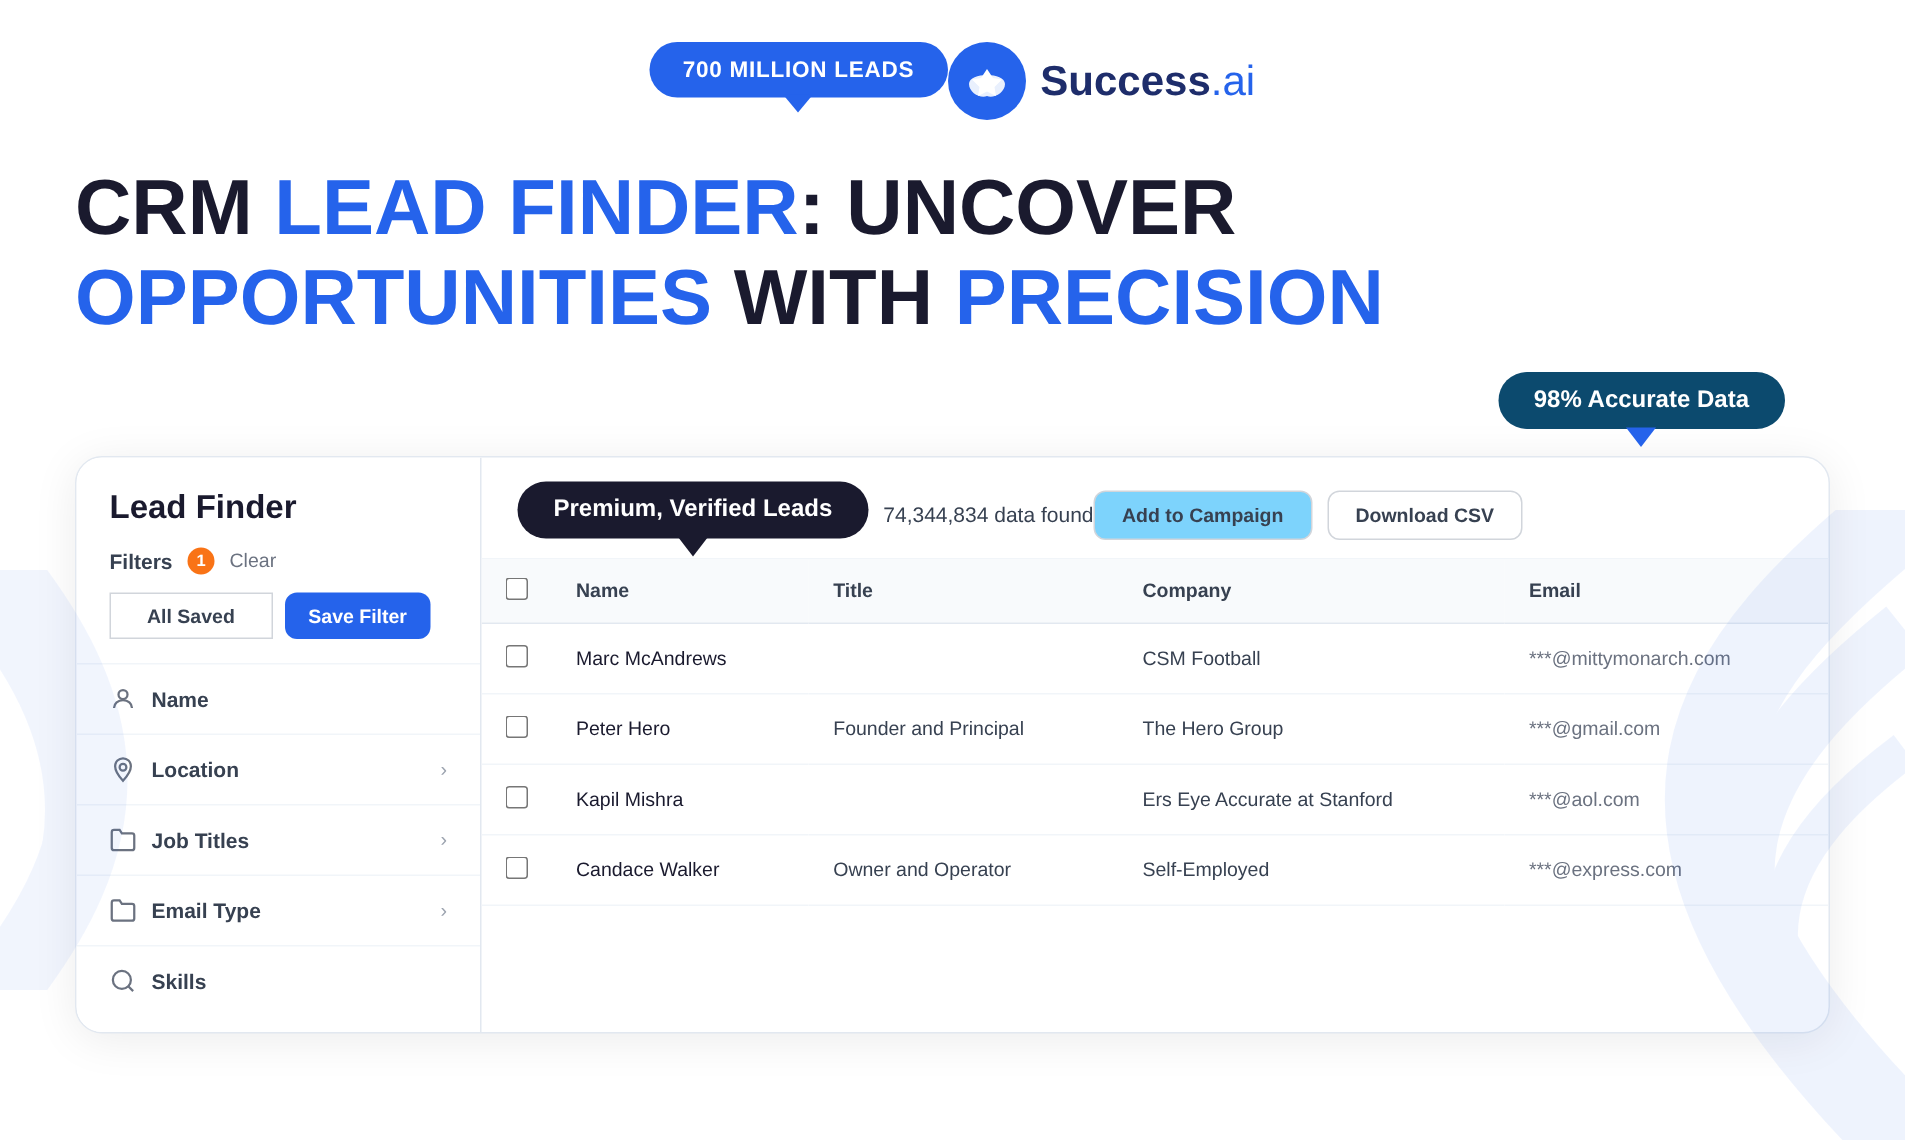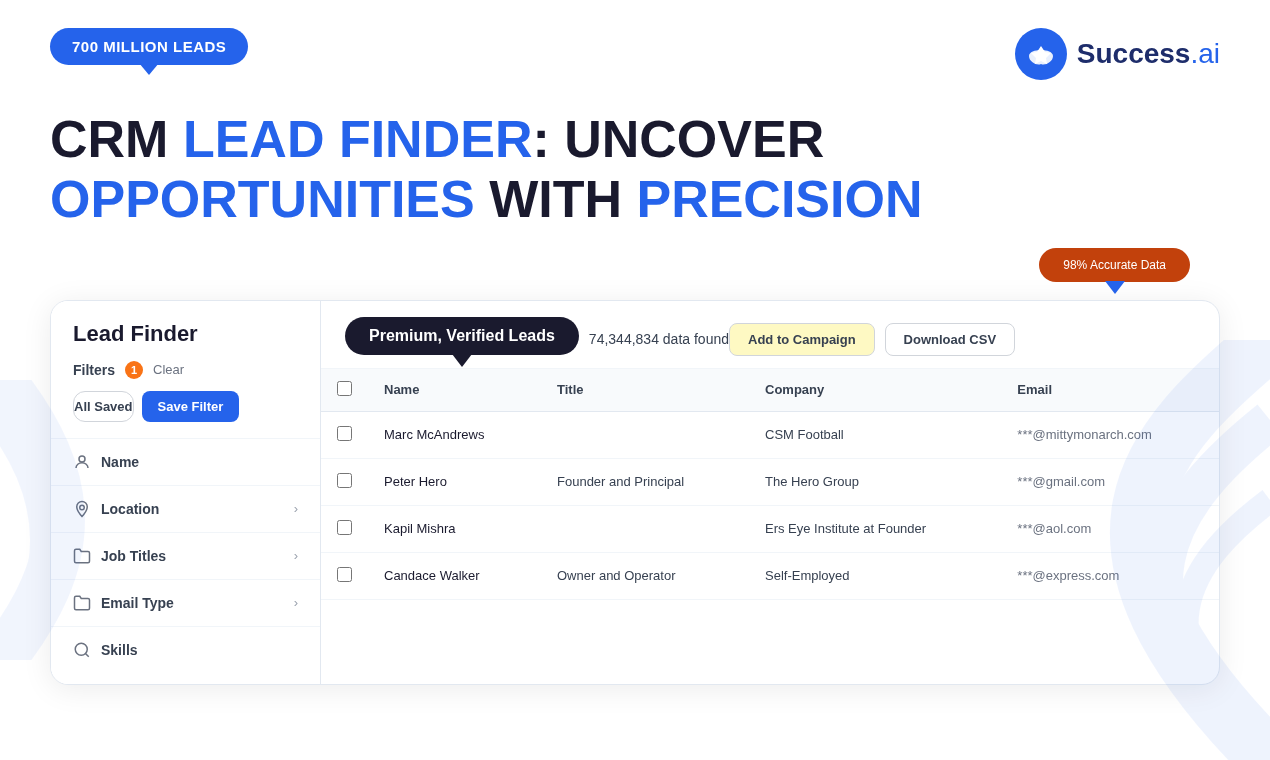--- a/index.html
+++ b/index.html
@@ -8,21 +8,21 @@
       height: 760px;
       background: #ffffff;
       font-family: 'Arial', sans-serif;
       overflow: hidden;
       position: relative;
     }
 
     
     .top-bar {
       display: flex;
-      justify-content: space-between;
+      justify-content: center;
       align-items: flex-start;
       padding: 28px 50px 0 50px;
     }
 
     .badge-700m {
       background: #2563eb;
       color: #fff;
       font-weight: 800;
       font-size: 15px;
       padding: 10px 22px;
@@ -85,24 +85,24 @@
     }
 
     
     .accuracy-badge-wrap {
       text-align: right;
       padding-right: 80px;
       margin-top: 8px;
       position: relative;
     }
     .accuracy-badge {
-      background: #c2410c;
+      background: #0c4a6e;
       color: #fff;
-      font-size: 12px;
-      font-weight: 400;
+      font-size: 16px;
+      font-weight: 700;
       padding: 10px 24px;
       border-radius: 50px;
       display: inline-block;
       position: relative;
     }
     .accuracy-badge::after {
       content: '';
       position: absolute;
       bottom: -12px;
       left: 50%;
@@ -175,22 +175,22 @@
 
     .filter-btns {
       display: flex;
       gap: 8px;
       padding: 0 22px 16px;
     }
     .btn-all-saved {
       border: 1.5px solid #d1d5db;
       background: #fff;
       color: #374151;
-      border-radius: 12px;
-      padding: 7px 0;
+      border-radius: 0;
+      padding: 7px 24px;
       font-size: 13px;
       font-weight: 600;
       cursor: pointer;
     }
     .btn-save-filter {
       background: #2563eb;
       color: #fff;
       border: none;
       border-radius: 8px;
       padding: 7px 16px;
@@ -275,21 +275,21 @@
       font-size: 14px;
       color: #374151;
       font-weight: 500;
     }
     .action-btns {
       display: flex;
       gap: 10px;
     }
     .btn-campaign {
       border: 1.5px solid #d1d5db;
-      background: #fef9c3;
+      background: #7dd3fc;
       color: #374151;
       border-radius: 8px;
       padding: 8px 18px;
       font-size: 13px;
       font-weight: 600;
       cursor: pointer;
     }
     .btn-csv {
       border: 1.5px solid #d1d5db;
       background: #fff;
@@ -512,21 +512,21 @@
     <td><input type="checkbox" style=""></td>
     <td class="td-name">Peter Hero</td>
     <td>Founder and Principal</td>
     <td>The Hero Group</td>
     <td class="td-email">***@gmail.com</td>
   </tr>
             <tr>
     <td><input type="checkbox" style=""></td>
     <td class="td-name">Kapil Mishra</td>
     <td></td>
-    <td>Ers Eye Institute at Founder</td>
+    <td>Ers Eye Accurate at Stanford</td>
     <td class="td-email">***@aol.com</td>
   </tr>
             <tr>
     <td><input type="checkbox" style=""></td>
     <td class="td-name">Candace Walker</td>
     <td>Owner and Operator</td>
     <td>Self-Employed</td>
     <td class="td-email">***@express.com</td>
   </tr>
           </tbody>

